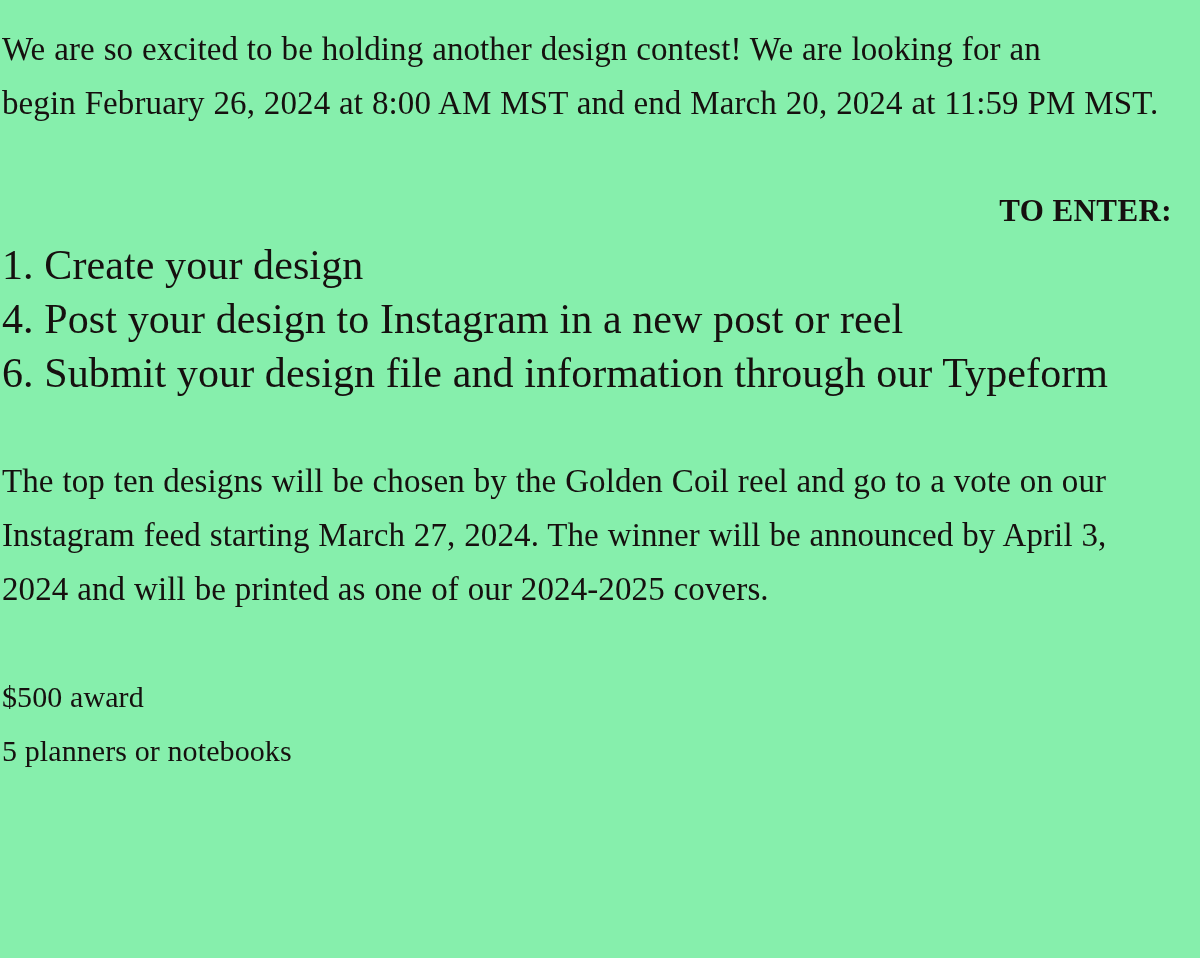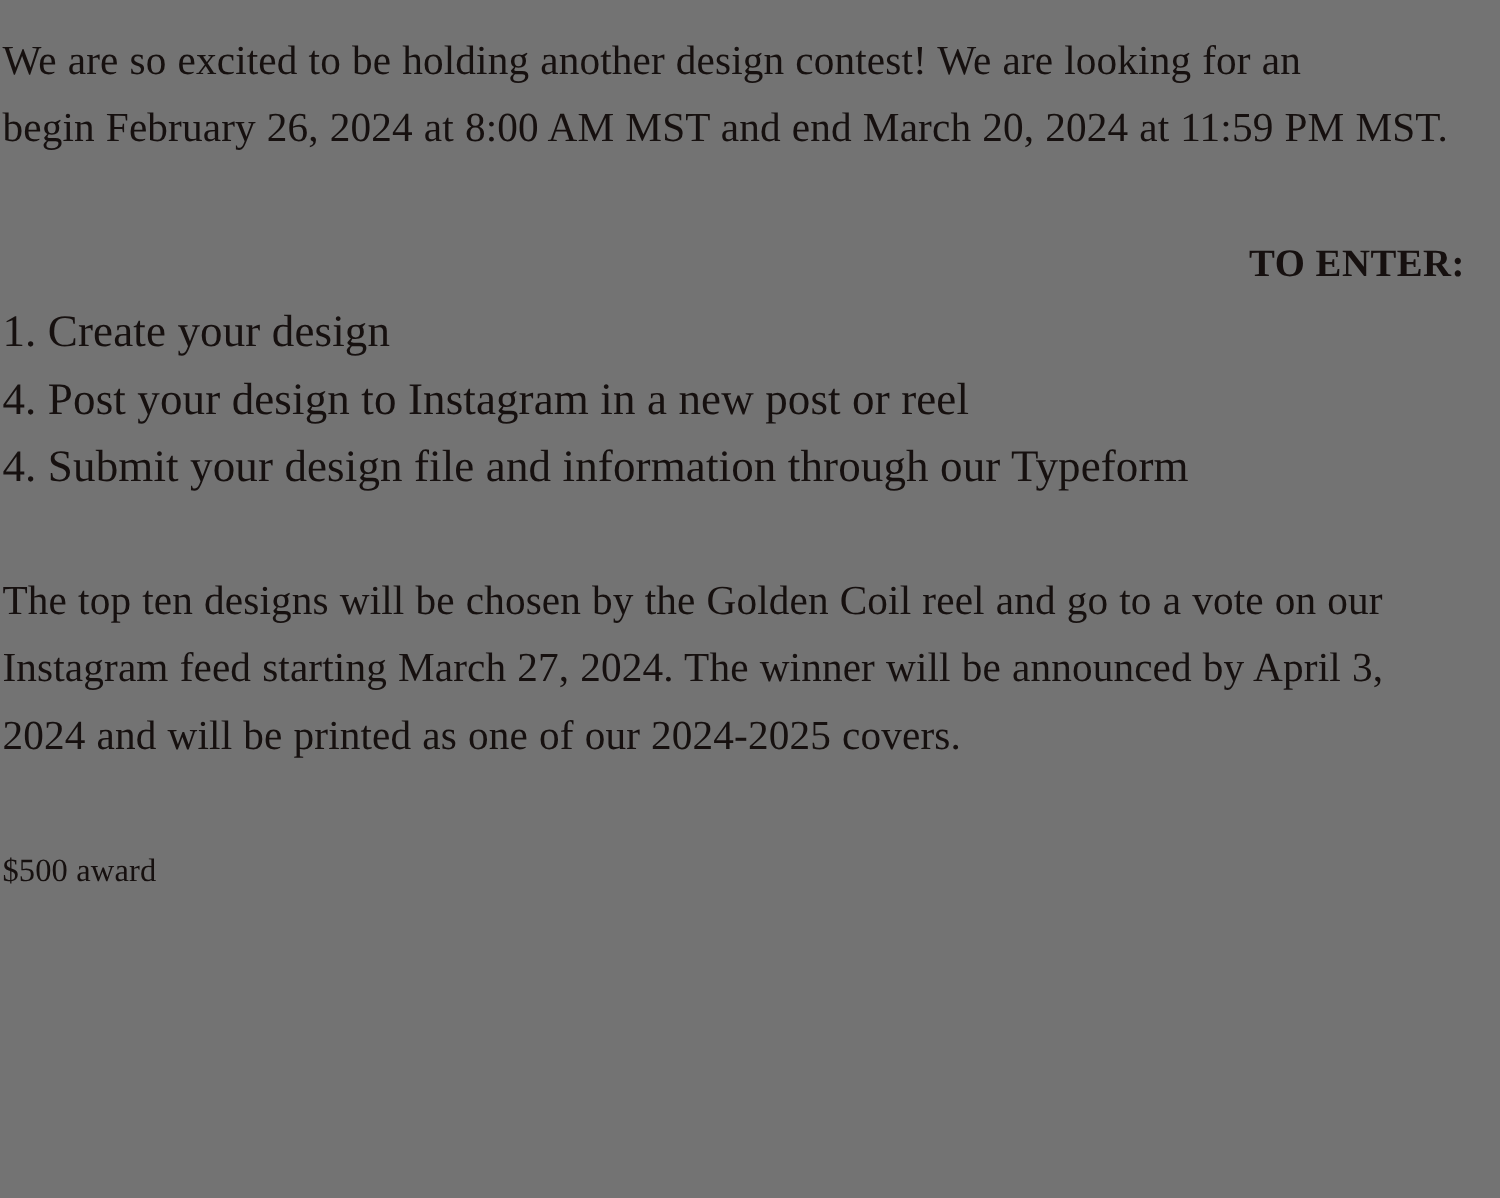--- a/index.html
+++ b/index.html
@@ -58,68 +58,69 @@
   .spacer-lg {
     height: 54px;
   }
 
   .list {
     margin: 0;
     padding: 0;
     list-style: none;
   }
   .list li {
-    font-size: 36px;
+    font-size: 42px;
     line-height: 54px;
     letter-spacing: 0.1px;
     white-space: nowrap;
   }
 
   .winnings-list {
     margin: 0;
     padding: 0;
     list-style: none;
   }
   .winnings-list li {
-    font-size: 26px;
+    font-size: 30px;
     line-height: 54px;
     letter-spacing: 0.1px;
     white-space: nowrap;
   }
 </style>
 </head>
 <body style="background: rgb(251, 250, 247); color: rgb(22, 16, 15);">
 
-<div class="page" style="background: #737373;">
+<div class="page" style="background: #86efac;">
   <div class="doc">
 
     <div class="para">
       <div class="line">We are so excited to be holding another design contest! We are looking for an</div>
       <div class="line">begin February 26, 2024 at 8:00 AM MST and end March 20, 2024 at 11:59 PM MST.</div>
     </div>
 
     <div class="spacer-lg"></div>
 
     <div class="heading">TO ENTER:</div>
 
     <ul class="list">
       <li>1. Create your design</li>
       <li>4. Post your design to Instagram in a new post or reel</li>
-      <li>4. Submit your design file and information through our Typeform</li>
+      <li>6. Submit your design file and information through our Typeform</li>
     </ul>
 
     <div class="spacer-lg"></div>
 
     <div class="para">
       <div class="line">The top ten designs will be chosen by the Golden Coil reel and go to a vote on our</div>
       <div class="line">Instagram feed starting March 27, 2024. The winner will be announced by April 3,</div>
       <div class="line">2024 and will be printed as one of our 2024-2025 covers.</div>
     </div>
 
     <div class="spacer-lg"></div>
 
 
     <ul class="winnings-list">
       <li>$500 award</li>
+      <li>5 planners or notebooks</li>
     </ul>
 
   </div>
 </div>
 
 </body></html>

